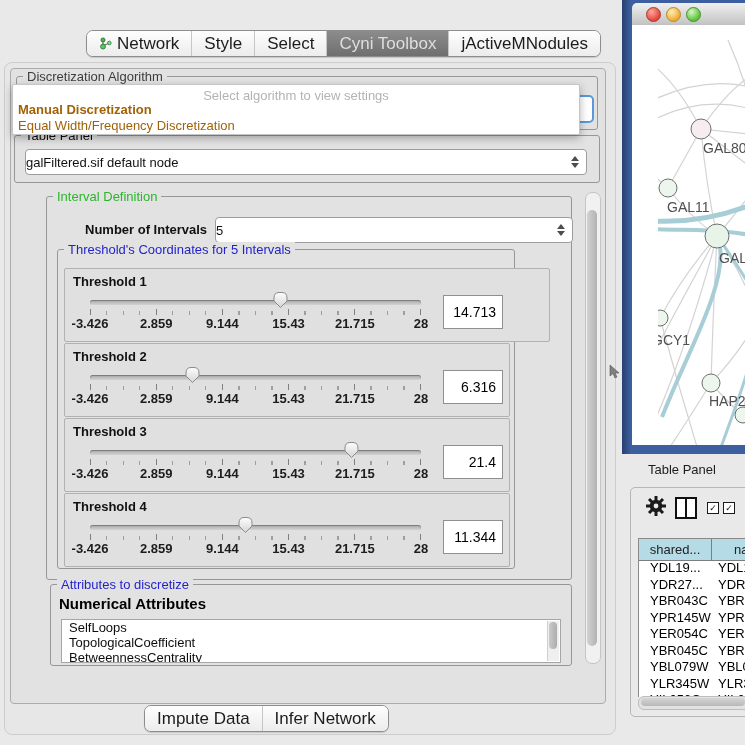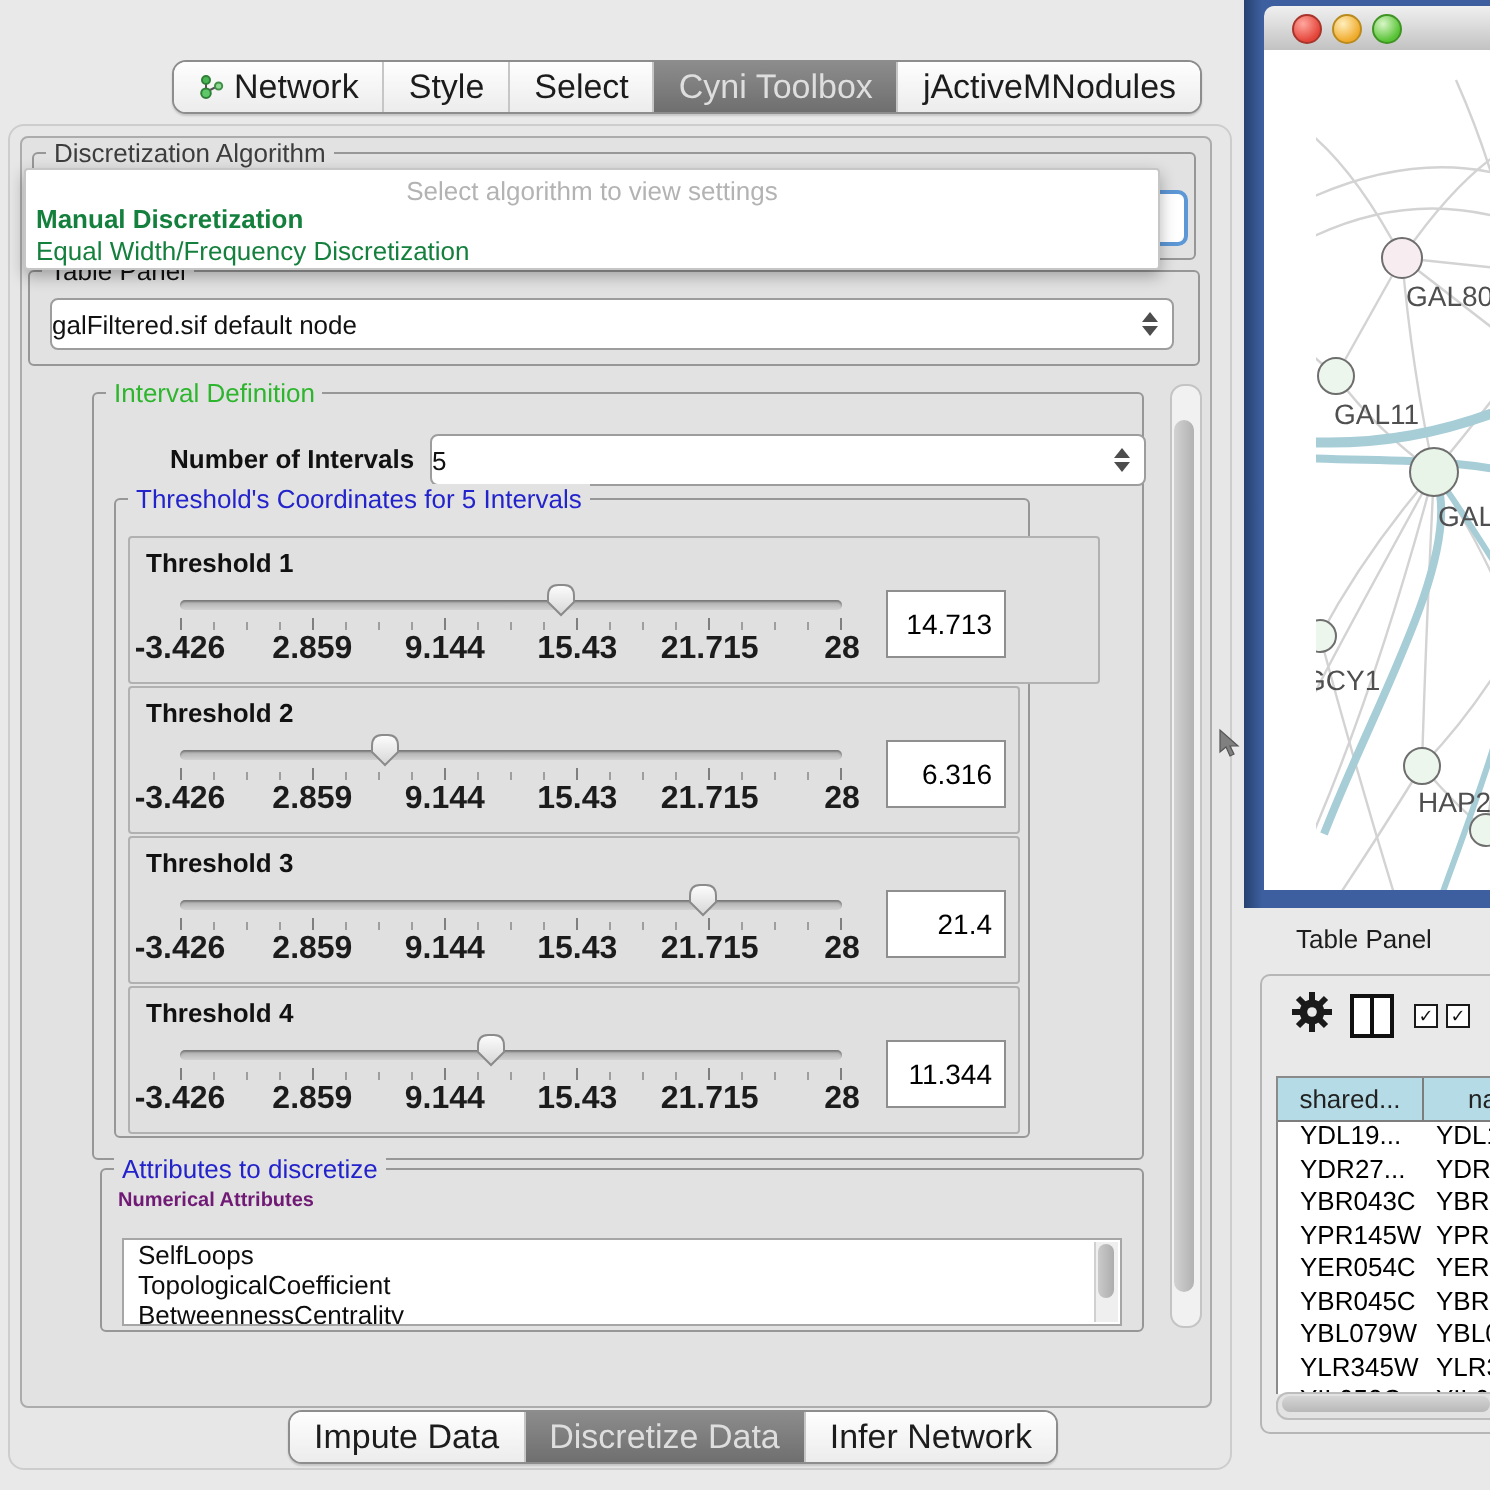--- a/index.html
+++ b/index.html
@@ -19,33 +19,33 @@
   .grp{position:absolute;border:1px solid #979797;border-radius:3px;}
   .grp .gt{position:absolute;top:-8px;left:6px;background:#e2e2e2;padding:0 4px;font-size:13px;line-height:15px;white-space:nowrap;}
   .gt-green{color:#2db52d;} .gt-blue{color:#2323cc;} .gt-black{color:#101010;} .gt-gray{color:#3d3d3d;}
   .combo{position:absolute;background:#fff;border:1px solid #9d9d9d;border-radius:4px;font-size:13px;color:#111;}
   .combo .cv{position:absolute;left:0;top:0;bottom:0;display:flex;align-items:center;white-space:nowrap;}
   .stepper{position:absolute;right:7px;top:50%;transform:translateY(-50%);display:flex;flex-direction:column;gap:2px;align-items:center;}
   .stepper i{width:0;height:0;border-left:4px solid transparent;border-right:4px solid transparent;}
   .stepper .up{border-bottom:5px solid #4d4d4d;} .stepper .dn{border-top:5px solid #4d4d4d;}
   .popup{left:12px;top:84px;width:566px;height:49px;background:#fff;border:1px solid #c6c6c6;border-radius:2px;box-shadow:0 3px 8px rgba(0,0,0,.3);z-index:30;}
   .popup .hint{position:absolute;left:0;right:0;top:3px;text-align:center;font-size:13px;color:#b3b3b3;}
-  .popup .opt{position:absolute;left:5px;right:5px;font-size:13px;color:#15803d;white-space:nowrap;}
+  .popup .opt{position:absolute;left:5px;right:5px;font-size:13px;color:#a16207;white-space:nowrap;}
   .focus-frag{left:556px;top:95px;width:34px;height:24px;background:#fff;border:2px solid #5c97d6;border-radius:5px;z-index:5;}
   .scrollview{left:14px;top:188px;width:570px;height:478px;overflow:hidden;}
   .thr-panel{position:absolute;left:6px;width:444px;height:72px;background:#e0e0e0;border:1px solid #b1b1b1;border-radius:2px;}
   .thr-label{position:absolute;left:8px;top:5px;font-size:13px;font-weight:bold;color:#111;}
   .track{position:absolute;left:25px;top:31px;width:331px;height:5px;border-radius:3px;background:linear-gradient(#a9a9a9,#d2d2d2);box-shadow:inset 0 1px 1px rgba(0,0,0,.3);}
   .thumb{position:absolute;top:22px;width:17px;height:18px;}
   .ticks{position:absolute;left:25px;top:40px;width:332px;height:6px;
      background-image:repeating-linear-gradient(to right,#7f7f7f 0 1px,transparent 1px 66px),
                       repeating-linear-gradient(to right,#9e9e9e 0 1px,transparent 1px 16.5px);
      background-size:332px 6px,332px 4px;background-position:0 0,0 2px;background-repeat:no-repeat;}
   .tlabels{position:absolute;left:25px;top:47px;width:331px;height:12px;}
-  .tlabels span{position:absolute;transform:translateX(-50%);font-size:16px;font-weight:bold;color:#1c1c1c;white-space:nowrap;}
+  .tlabels span{position:absolute;transform:translateX(-50%);font-size:13px;font-weight:bold;color:#1c1c1c;white-space:nowrap;}
   .vbox{position:absolute;left:378px;top:26px;width:52px;height:32px;background:#fff;border:1px solid #8f8f8f;font-size:14px;color:#000;text-align:right;line-height:32px;padding-right:6px;}
   .attr-list{position:absolute;left:10px;top:34px;width:498px;height:42px;background:#fff;border:1px solid #a6a6a6;overflow:hidden;}
   .attr-list .li{font-size:13px;color:#0d0d0d;line-height:15px;padding-left:7px;white-space:nowrap;}
   .alist-sb{position:absolute;right:1px;top:1px;width:11px;height:40px;background:#efefef;border-left:1px solid #d0d0d0;}
   .alist-sb .th{position:absolute;left:1px;top:1px;width:8px;height:27px;border-radius:4px;background:linear-gradient(90deg,#cacaca,#adadad);}
   .vsb{left:585px;top:192px;width:14px;height:470px;background:#f1f1f1;border:1px solid #c4c4c4;border-radius:7px;}
   .vsb .th{position:absolute;left:1px;top:17px;width:10px;height:436px;border-radius:5px;background:linear-gradient(90deg,#d2d2d2,#b2b2b2);}
   .footer{left:11px;top:667px;width:592px;height:34px;background:#e6e6e6;border-top:1px solid #c6c6c6;border-radius:0 0 4px 4px;}
   .applybtn{position:absolute;left:255px;top:4px;width:68px;height:24px;background:linear-gradient(#fefefe,#dedede);border:1px solid #8d8d8d;border-radius:6px;font-size:14px;color:#111;text-align:center;line-height:24px;}
   
@@ -221,44 +221,41 @@
                 <span style="left: 331px;">28</span>
               </div>
       <div class="vbox">11.344</div>
     </div>
           </div>
       </div>
     </div>
 
     <div class="grp" style="left:36px;top:396px;width:520px;height:80px;">
       <span class="gt gt-blue">Attributes to discretize</span>
-      <span style="position:absolute;left:8px;top:10px;font-size:10px;font-weight:bold;color:#701a75;">Numerical Attributes</span>
+      <span style="position:absolute;left:8px;top:10px;font-size:15px;font-weight:bold;color:#000000;">Numerical Attributes</span>
       <div class="attr-list" id="attr-list">
 
       <div class="li">SelfLoops</div>
           <div class="li">TopologicalCoefficient</div>
           <div class="li">BetweennessCentrality</div>
           <div class="alist-sb">
             <div class="th"></div>
           </div>
         </div>
     </div>
 
   </div>
   <div class="abs vsb">
       <div class="th"></div>
     </div>
 
 
   <div class="abs" style="left:144px;top:705px;" id="bottom-tabs"><div class="tabbar">
         <div class="tab">
           <span>Impute Data</span>
-        </div>
-        <div class="tab sel">
-          <span>Discretize Data</span>
         </div>
         <div class="tab">
           <span>Infer Network</span>
         </div>
       </div></div>
 
   <div class="abs netwin">
     <div class="net-titlebar">
       <span class="light red" style="left:14px;"></span>
       <span class="light yellow" style="left:34px;"></span>

